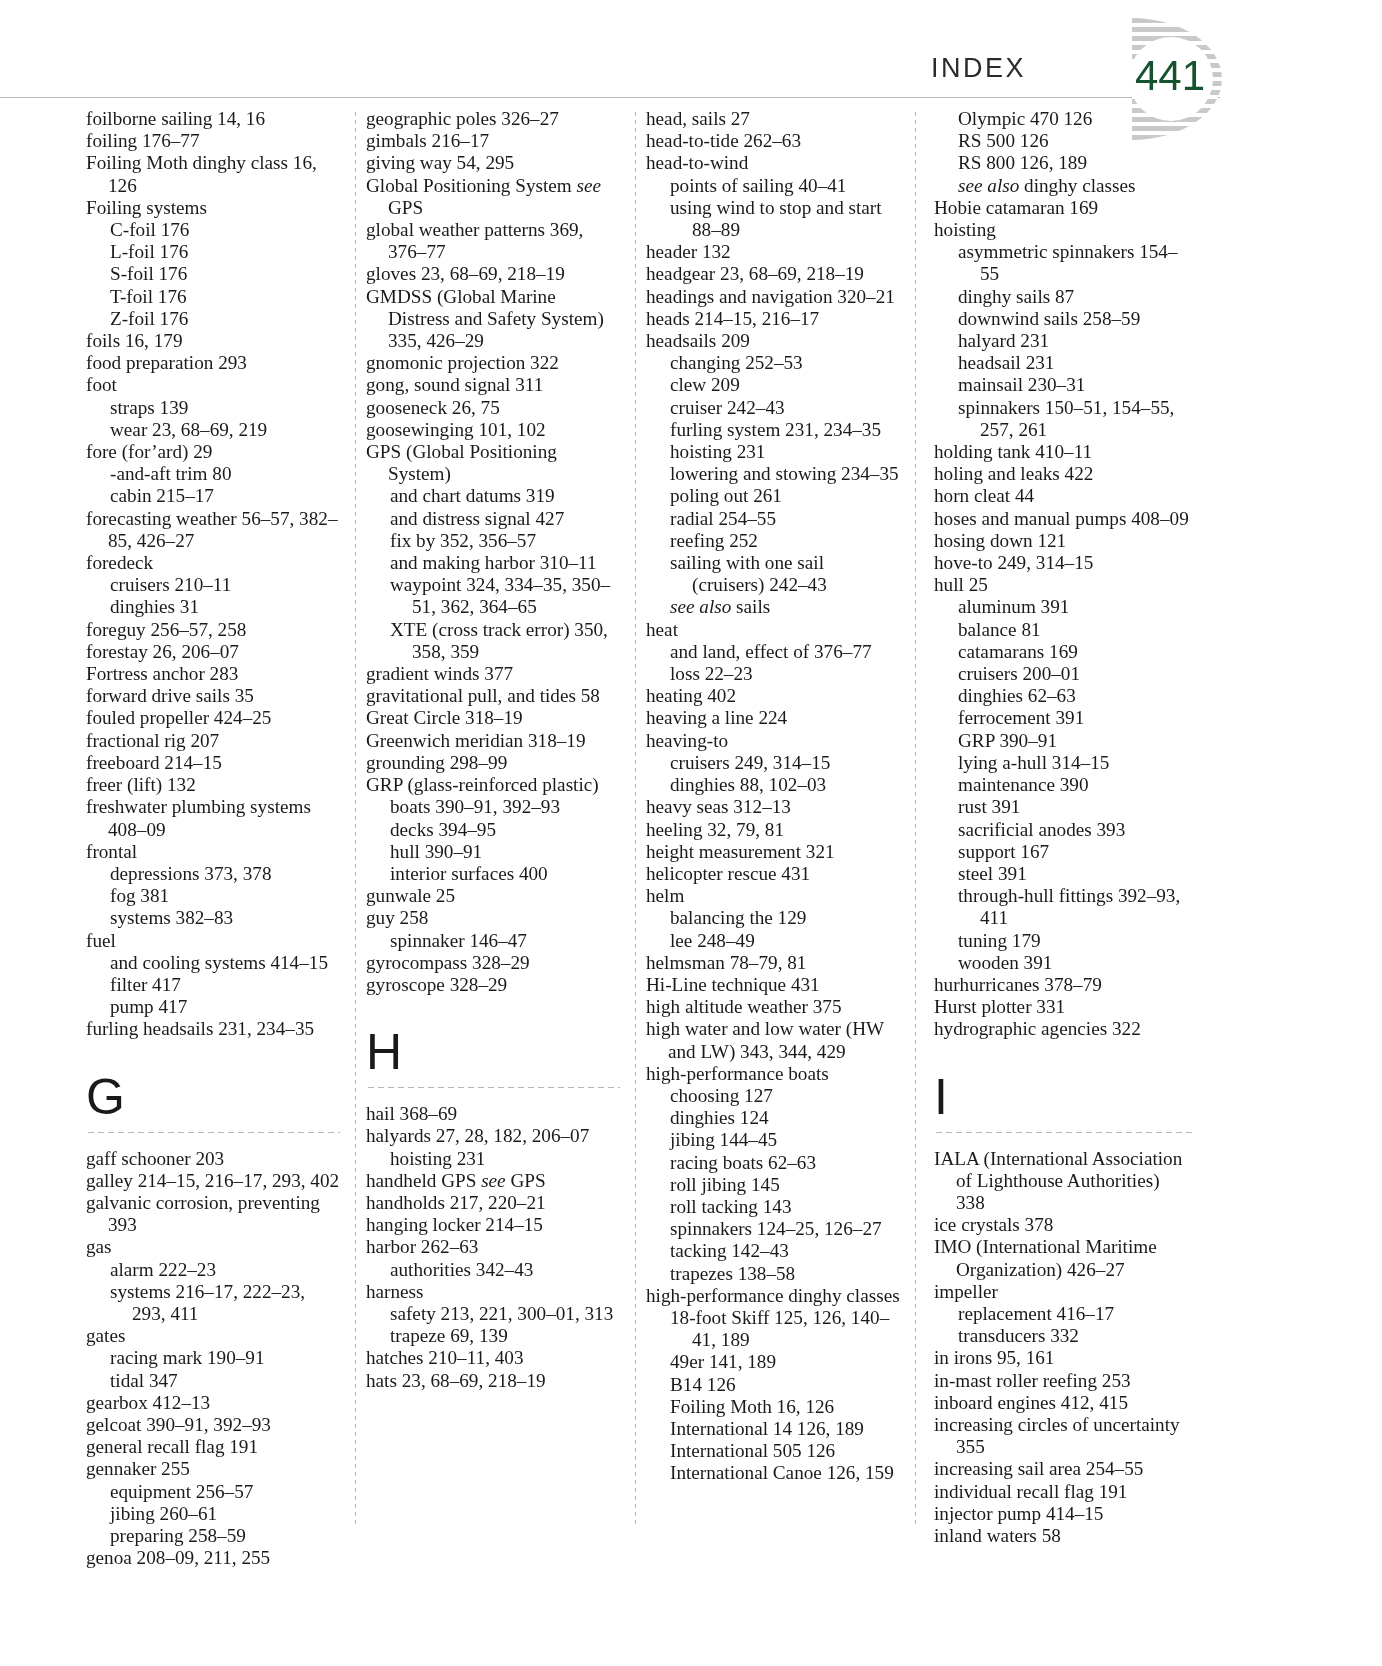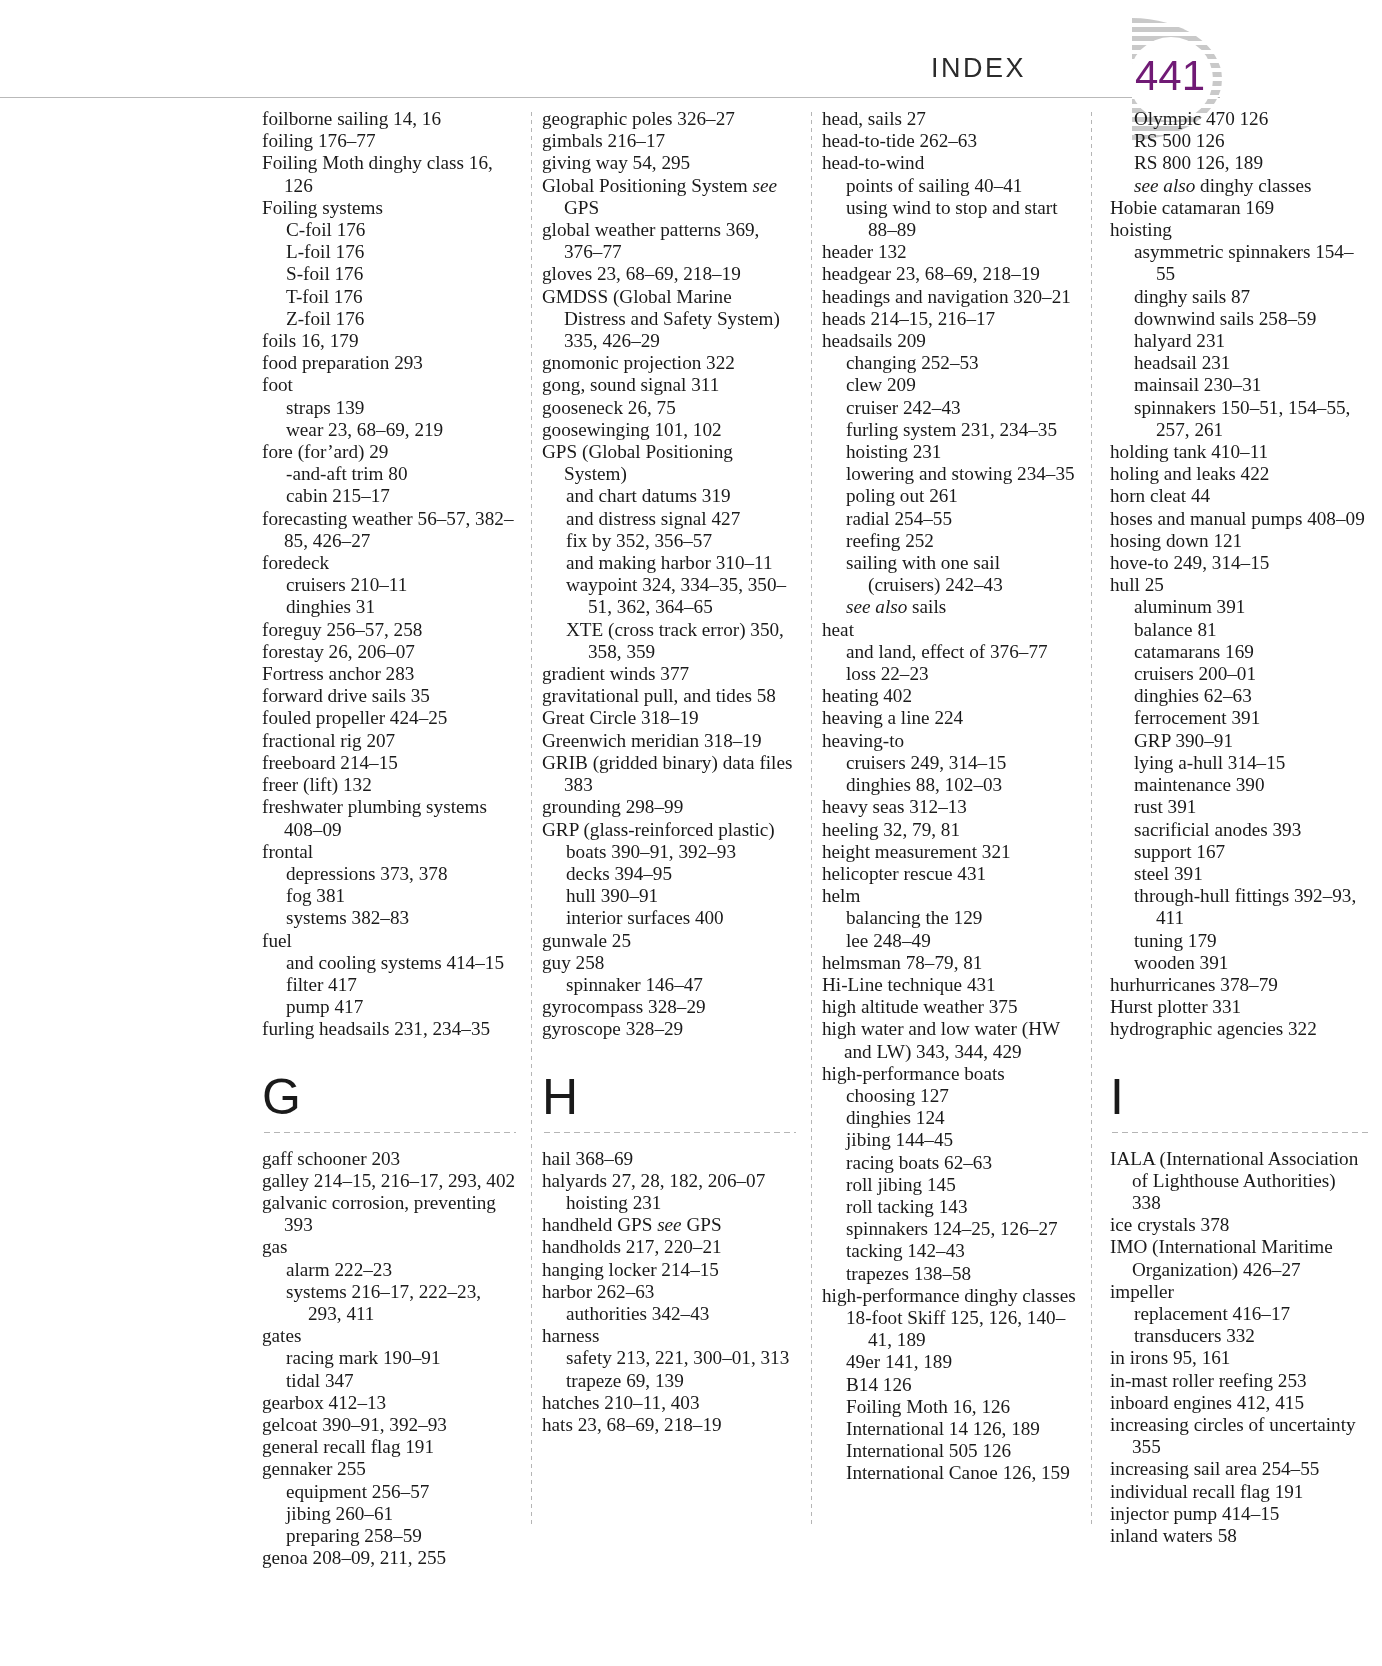--- a/index.html
+++ b/index.html
@@ -74,34 +74,33 @@
   }
   #page-number {
     position: absolute;
     right: 14px;
     top: 52px;
     width: 76px;
     text-align: center;
     font-family: "Liberation Sans", "DejaVu Sans", sans-serif;
     font-size: 42px;
     font-weight: 300;
-    color: #701a75;
+    color: #14532d;
     letter-spacing: 0px;
   }
 
   
   #columns {
     position: absolute;
     top: 108px;
     left: 0;
     width: 1382px;
     height: 1420px;
     display: flex;
     flex-direction: row;
-    justify-content: flex-end;
   }
   .column {
     position: relative;
     box-sizing: border-box;
     width: 280px;
     padding: 0 14px 0 0;
   }
   .column.c1 { margin-left: 86px; width: 268px; }
   .column.c2 { width: 280px; padding-left: 12px; }
   .column.c3 { width: 280px; padding-left: 12px; }
@@ -251,21 +250,20 @@
       <div class="entry lvl1">and chart datums  319</div>
       <div class="entry lvl1">and distress signal  427</div>
       <div class="entry lvl1">fix by  352, 356–57</div>
       <div class="entry lvl1">and making harbor  310–11</div>
       <div class="entry lvl1">waypoint  324, 334–35, 350–51, 362, 364–65</div>
       <div class="entry lvl1">XTE (cross track error)  350, 358, 359</div>
       <div class="entry lvl0">gradient winds  377</div>
       <div class="entry lvl0">gravitational pull, and tides  58</div>
       <div class="entry lvl0">Great Circle  318–19</div>
       <div class="entry lvl0">Greenwich meridian  318–19</div>
-      <div class="entry lvl0">GRIB (gridded binary) data files 383</div>
       <div class="entry lvl0">grounding  298–99</div>
       <div class="entry lvl0">GRP (glass-reinforced plastic)</div>
       <div class="entry lvl1">boats  390–91, 392–93</div>
       <div class="entry lvl1">decks  394–95</div>
       <div class="entry lvl1">hull  390–91</div>
       <div class="entry lvl1">interior surfaces  400</div>
       <div class="entry lvl0">gunwale  25</div>
       <div class="entry lvl0">guy  258</div>
       <div class="entry lvl1">spinnaker  146–47</div>
       <div class="entry lvl0">gyrocompass  328–29</div>

